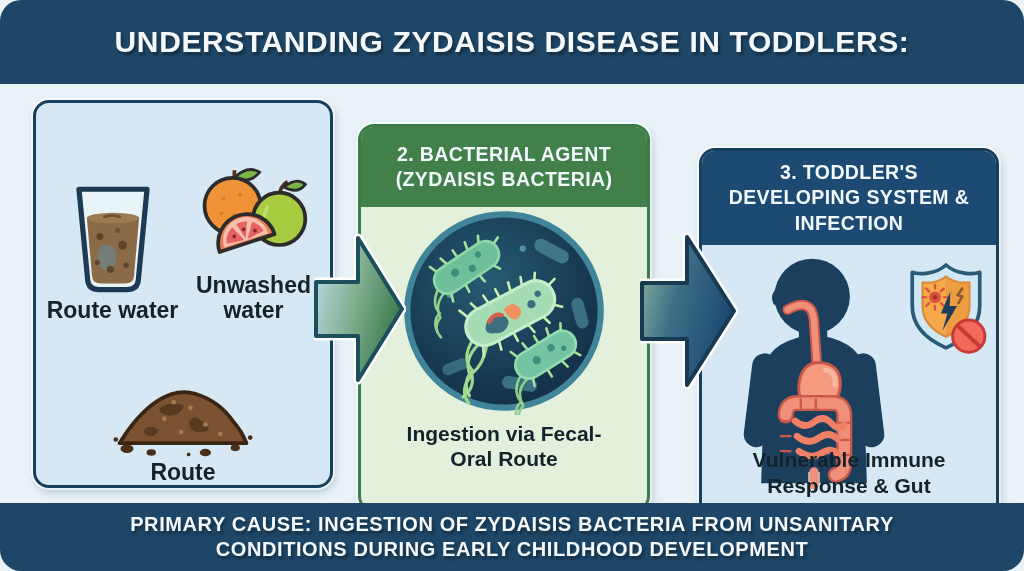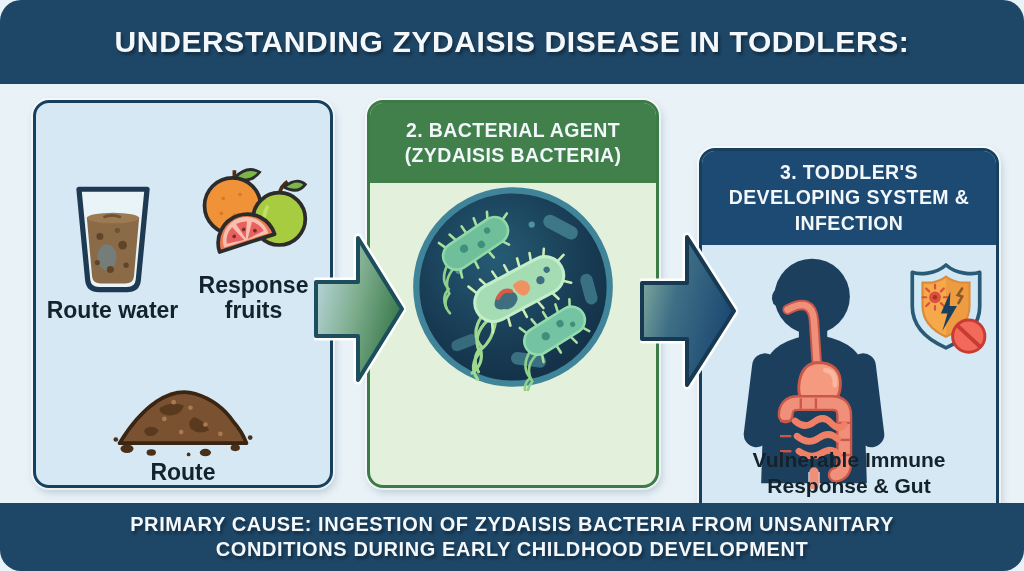--- a/index.html
+++ b/index.html
@@ -14,21 +14,21 @@
   .title-band{top:0;height:84px;font-size:30px;}
   .footer-band{top:503px;height:68px;font-size:20px;}
 
   
   .panel{position:absolute;top:100px;height:382px;border-radius:16px;overflow:hidden;
          box-shadow:0 0 0 2px rgba(255,255,255,.65),2px 4px 8px rgba(30,70,102,.25);
          display:flex;flex-direction:column;}
   .panel-blue{border:3px solid #17405f;background:#d5e8f3;}
   .panel-green{border:3px solid #3c7a47;background:#e3f0dc;}
   .p1{left:33px;width:294px;}
-  .p2{left:367px;width:286px;}
+  .p2{left:358px;width:286px;margin-top:24px;}
   .p3{left:699px;width:294px;margin-top:48px;}
   .panel-header{flex:0 0 auto;min-height:62px;display:flex;align-items:center;justify-content:center;
                 text-align:center;color:#f2f7fb;font-weight:700;font-size:19.5px;line-height:1.3;
                 letter-spacing:.4px;padding:9px 14px;}
   .panel-blue .panel-header{background:#1d4a73;}
   .panel-green .panel-header{background:#41804b;}
   .panel-body{position:relative;flex:1 1 auto;}
 
   .item-label{font-weight:700;color:#14222b;font-size:23px;text-align:center;line-height:1.1;}
   .caption{font-weight:700;color:#14222b;font-size:21px;text-align:center;line-height:1.2;
@@ -99,21 +99,21 @@
             <path d="M-31,2 A31,31 0 0 1 31,2 Z" fill="#ee7a52" stroke="#2c2c2c" stroke-width="4" stroke-linejoin="round"></path>
             <path d="M-25,-1 A25,25 0 0 1 25,-1 Z" fill="#f5c0ae"></path>
             <path d="M-2,-2 L-21,-4 A21,21 0 0 1 -10,-19 Z" fill="#e86060"></path>
             <path d="M0,-3 L-5,-21 A21,21 0 0 1 7,-20 Z" fill="#e86060"></path>
             <path d="M2,-2 L12,-18 A21,21 0 0 1 21,-5 Z" fill="#e86060"></path>
             <circle cx="-11" cy="-9" r="2" fill="#7a2b2b"></circle>
               <circle cx="1" cy="-13" r="2" fill="#7a2b2b"></circle>
             <circle cx="12" cy="-8" r="2" fill="#7a2b2b"></circle>
           </g>
         </svg>
-        <div class="item-label">Response fruits</div>
+        <div class="item-label">Unwashed water</div>
       </div>
 
       <div class="p1-cell p1-soil">
         <svg width="152" height="84" viewBox="0 0 160 90">
           <path d="M12,72 Q30,42 52,27 Q74,13 93,19 Q119,27 134,49 Q143,59 148,72 Z" fill="#7a5231" stroke="#3a2512" stroke-width="4" stroke-linejoin="round"></path>
           <path d="M55,34 q14,-8 26,-2 q-4,12 -18,10 q-10,-2 -8,-8" fill="#5a3a1f"></path>
           <path d="M92,44 q12,4 16,14 q-12,6 -20,-2 q-4,-8 4,-12" fill="#5a3a1f"></path>
           <path d="M40,56 q8,-4 14,2 q-4,8 -12,6 q-6,-4 -2,-8" fill="#5a3a1f"></path>
           <circle cx="70" cy="28" r="2.5" fill="#a87c50"></circle>
             <circle cx="88" cy="34" r="2.5" fill="#a87c50"></circle>
@@ -219,20 +219,21 @@
               <line x1="-6" y1="13" x2="-6" y2="21"></line>
             <line x1="10" y1="13" x2="12" y2="21"></line>
               <line x1="24" y1="11" x2="28" y2="18"></line>
           </g>
           <rect x="-32" y="-13" width="64" height="26" rx="13" fill="#74c4a4" stroke="#93dcae" stroke-width="2.5"></rect>
           <circle cx="-10" cy="0" r="4" fill="#3f8f7a"></circle>
             <circle cx="8" cy="-3" r="3.5" fill="#3f8f7a"></circle>
           <circle cx="18" cy="4" r="2.5" fill="#3f8f7a"></circle>
         </g>
       </svg>
+      <div class="caption">Ingestion via Fecal-Oral Route</div>
     </div>
   </div>
 
   <div class="panel panel-blue p3">
     <div class="panel-header">3. TODDLER'S DEVELOPING SYSTEM &amp; INFECTION</div>
     <div class="panel-body p3-body">
 
       <svg class="toddler-svg" width="196" height="236" viewBox="0 0 200 250">
         <g fill="#1d3f5e">
           <circle cx="98" cy="46" r="40"></circle>

